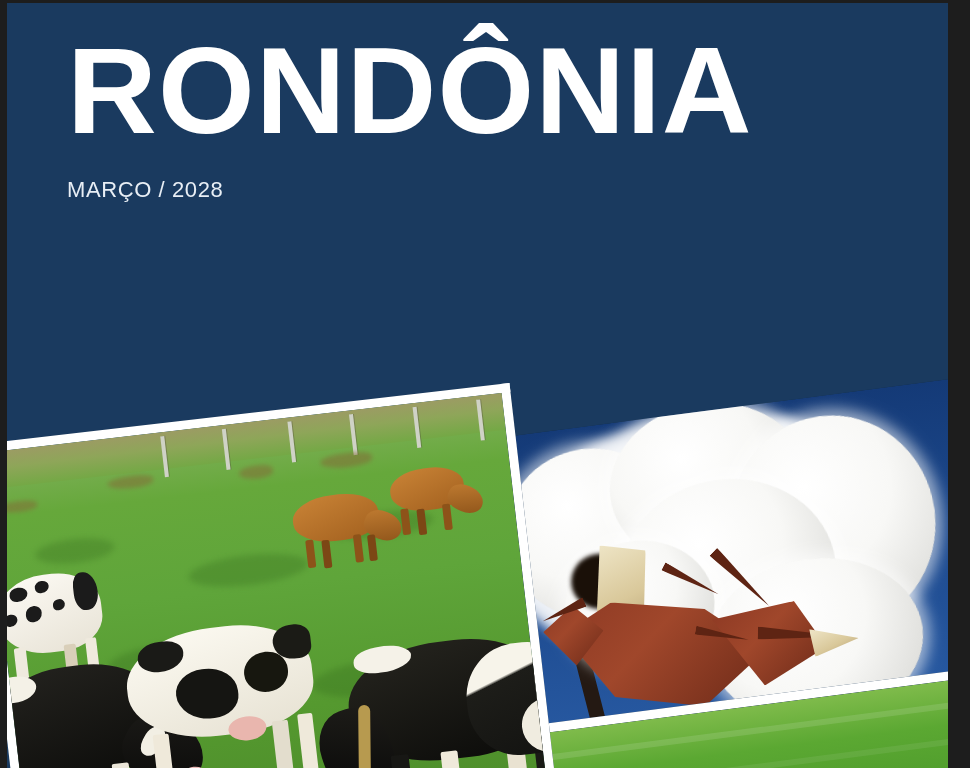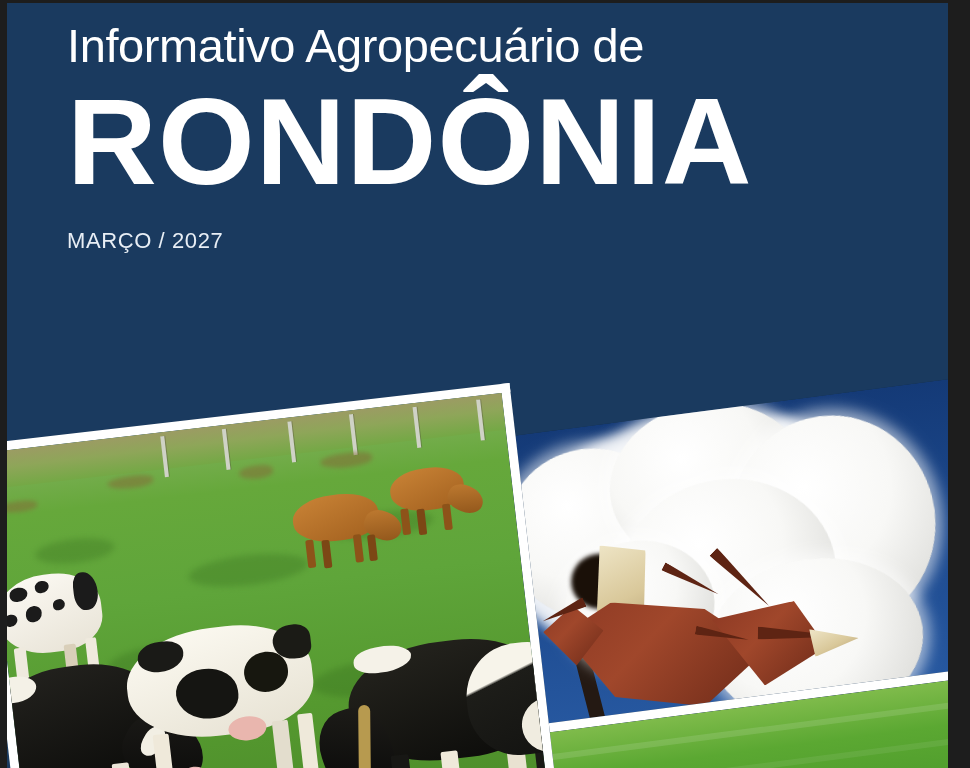--- a/index.html
+++ b/index.html
@@ -233,25 +233,24 @@
     background: rgba(255,255,255,.12);
   }
 </style>
 </head>
 <body>
 
 <div id="cover-frame">
   <div id="page-canvas">
 
     <div id="header-block">
-      <div id="cover-subtitle">Informativo Agropecuário de</div>
 
       <div id="cover-title">RONDÔNIA</div>
 
-      <div id="cover-date">MARÇO / 2027</div>
+      <div id="cover-date">MARÇO / 2028</div>
     </div>
 
     <div id="collage">
 
       <div class="photo-panel" id="panel-cotton">
         <div class="scene-cotton">
 
           <div class="cotton-stem" style="left:72px; top:208px; width:15px; height:175px; transform:rotate(-7deg);"></div>
           <div class="cotton-stem" style="left:82px; top:178px; width:13px; height:55px; transform:rotate(-22deg);"></div>
 

